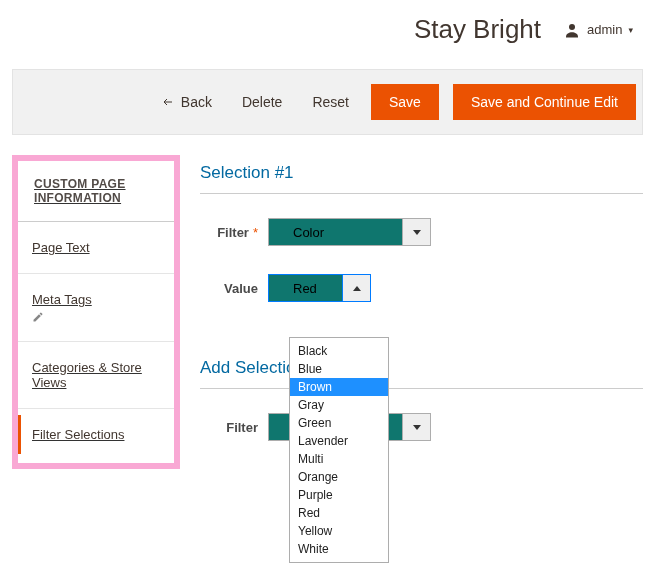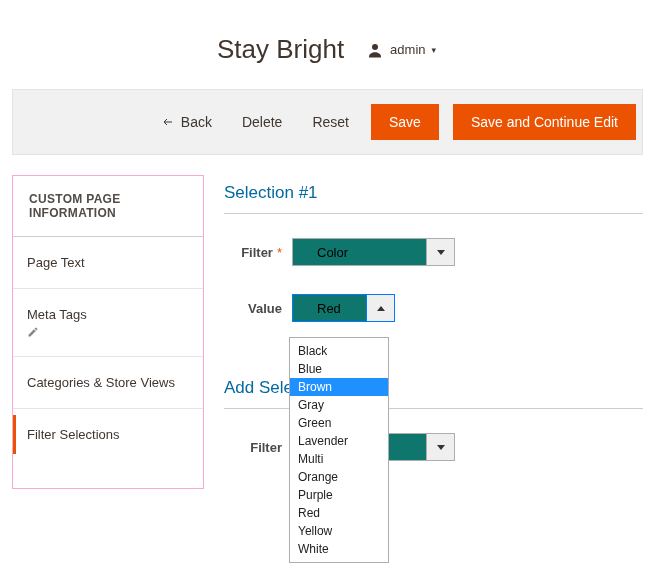--- a/index.html
+++ b/index.html
@@ -8,24 +8,23 @@
     font-size: 13px;
     color: #333;
     background: #fff;
     width: 655px;
     height: 580px;
     overflow: hidden;
     position: relative;
   }
   .header {
     display: flex;
-    justify-content: center;
+    justify-content: flex-end;
     align-items: center;
     padding: 14px 22px 24px 20px;
-    margin-top: 20px;
   }
   .page-title {
     font-size: 26px;
     font-weight: 400;
     color: #41362f;
   }
   .header-right {
     display: flex;
     align-items: center;
     gap: 22px;
@@ -69,22 +68,23 @@
     font-size: 14px;
     padding: 10px 18px;
     cursor: pointer;
   }
   .content {
     display: flex;
     margin: 20px 12px 0 12px;
     gap: 20px;
   }
   .sidebar {
-    width: 192px;
-    border: 1px solid #f9a8d4;
+    width: 168px;
+    border: 6px solid #f9a8d4;
+    text-decoration: underline;
   }
   .sidebar-title {
     font-size: 12px;
     font-weight: 700;
     color: #524b47;
     padding: 16px 14px 16px 16px;
     letter-spacing: .3px;
     border-bottom: 1px solid #ccc;
   }
   .sidebar-item {

